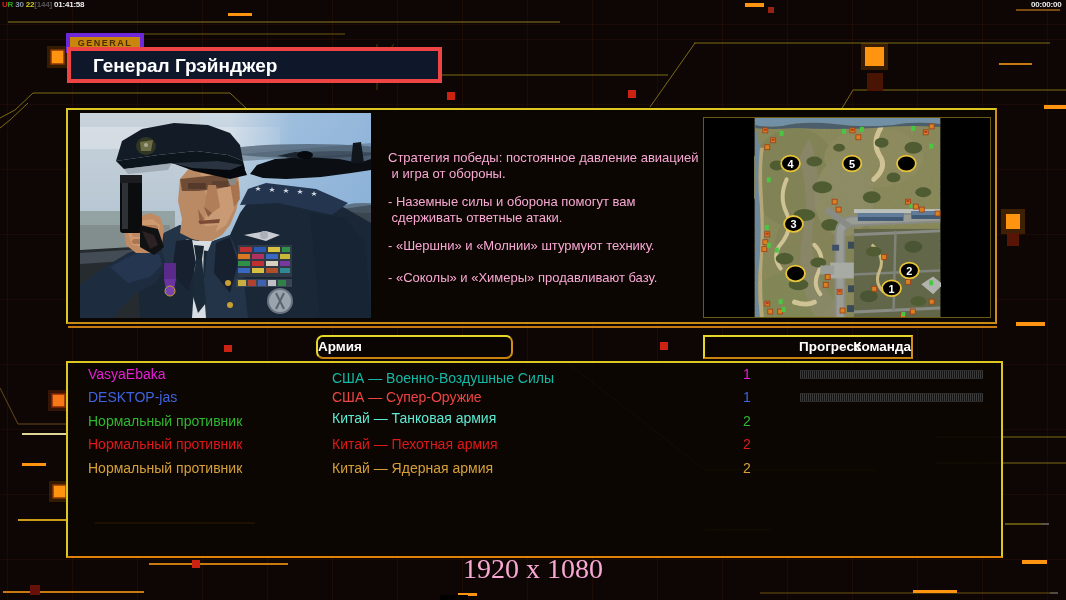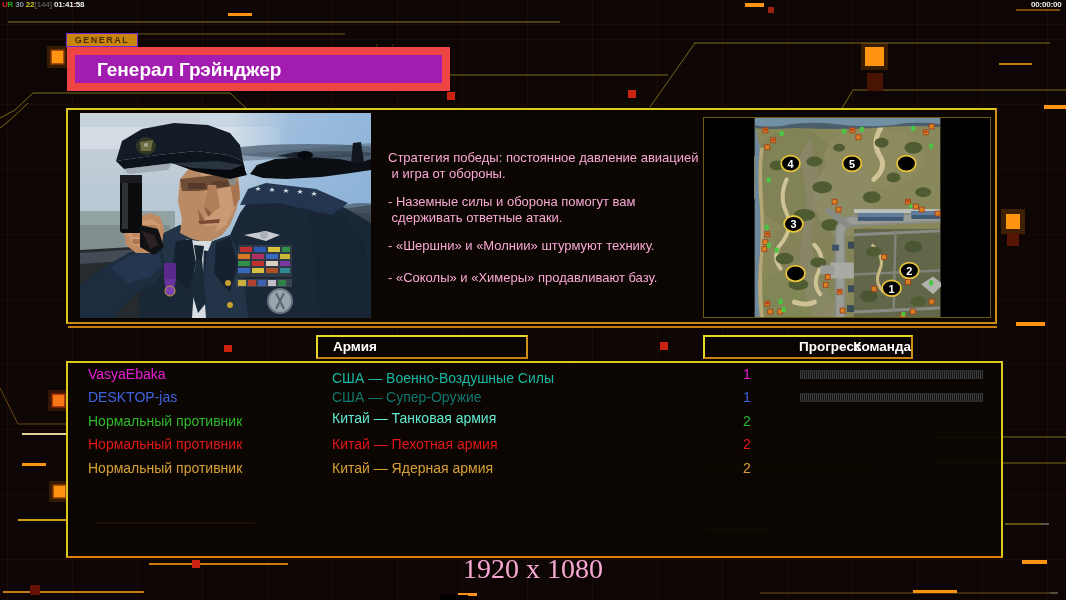--- a/index.html
+++ b/index.html
@@ -4,23 +4,23 @@
 <style>
 html,body{margin:0;padding:0;background:#000;}
 #screen{position:relative;width:1066px;height:600px;overflow:hidden;
   background:#0e0604;font-family:"Liberation Sans",sans-serif;}
 .abs{position:absolute;}
 #grid{position:absolute;inset:0;
  background-image:
   repeating-linear-gradient(90deg, rgba(140,45,22,0.13) 0 1px, transparent 1px 65px),
   repeating-linear-gradient(0deg, rgba(140,45,22,0.11) 0 1px, transparent 1px 65px);
  background-position:7px 25px;}
-#title{left:67px;top:47px;width:345px;height:28px;border:8px solid #ef4444;
- color:#fff;font-size:19px;font-weight:bold;line-height:29px;padding-left:22px;background:#a21caf;}
-#tab{left:66px;top:33px;width:70px;height:12px;background:#c8860d;border:1px solid #6d28d9;
+#title{left:67px;top:47px;width:345px;height:28px;border:4px solid #ef4444;
+ color:#fff;font-size:19px;font-weight:bold;line-height:29px;padding-left:22px;background:#0f172a;}
+#tab{left:66px;top:33px;width:70px;height:12px;background:#c8860d;border:4px solid #6d28d9;
  color:#4a2e02;font-size:9px;font-weight:bold;line-height:12px;text-align:center;letter-spacing:1.5px;}
 #panel{left:66px;top:108px;width:927px;height:212px;border:2px solid;
  border-color:#dcc820 #d09018 #c88a12 #dcc820;background:#0c0603;}
 #mapbox{left:635px;top:7px;width:286px;height:199px;background:#000;border:1px solid #6a5a14;}
 .hdr{position:absolute;top:335px;height:20px;border:2px solid;border-color:#e6d62a #d09018 #c8820d #e6d62a;
  background:#0a0502;color:#fff;font-size:13.5px;font-weight:bold;line-height:20px;}
 #tablebox{left:66px;top:361px;width:933px;height:193px;border:2px solid;
  border-color:#dcc820 #dcc820 #e0820a #dcc820;background:rgba(12,6,2,0.92);}
 .row{position:absolute;font-size:14px;white-space:pre;}
 .pbar{position:absolute;left:732px;width:183px;height:7px;
@@ -450,30 +450,30 @@
               <text x="98" y="50.5">5</text>
             <text x="39" y="111.5">3</text>
               <text x="156" y="158.5">2</text>
               <text x="138" y="176.5">1</text>
           </g>
         </g>
       </svg>
     </div>
   </div>
 
-  <div class="hdr" style="left:316px;width:193px;padding-left:15px;">Армия</div>
+  <div class="hdr" style="left:316px;width:193px;border-radius:7px;">Армия</div>
   <div class="hdr" style="left:703px;width:196px;padding-left:10px;text-align:right;">Команда<span style="position:absolute;left:94px;">Прогресс</span></div>
 
   <div class="abs" id="tablebox">
     <div class="row" style="left:20px;top:2.5px;color:#e81ed8;">VasyaEbaka</div>
     <div class="row" style="left:264px;top:7px;color:#14b8a6;">США — Военно-Воздушные Силы</div>
     <div class="row" style="left:675px;top:2.5px;color:#e81ed8;">1</div>
     <div class="pbar" style="top:7px;"></div>
     <div class="row" style="left:20px;top:26px;color:#3f63e0;">DESKTOP-jas</div>
-    <div class="row" style="left:264px;top:26px;color:#0f766e;">США — Супер-Оружие</div>
+    <div class="row" style="left:264px;top:26px;color:#ef4444;">США — Супер-Оружие</div>
     <div class="row" style="left:675px;top:26px;color:#3f63e0;">1</div>
     <div class="pbar" style="top:30px;"></div>
     <div class="row" style="left:20px;top:49.5px;color:#2eb82e;">Нормальный противник</div>
     <div class="row" style="left:264px;top:47px;color:#5eead4;">Китай — Танковая армия</div>
     <div class="row" style="left:675px;top:49.5px;color:#2eb82e;">2</div>
     <div class="row" style="left:20px;top:73px;color:#e01818;">Нормальный противник</div>
     <div class="row" style="left:264px;top:73px;color:#e01818;">Китай — Пехотная армия</div>
     <div class="row" style="left:675px;top:73px;color:#e01818;">2</div>
     <div class="row" style="left:20px;top:96.5px;color:#d6a038;">Нормальный противник</div>
     <div class="row" style="left:264px;top:96.5px;color:#d6a038;">Китай — Ядерная армия</div>

